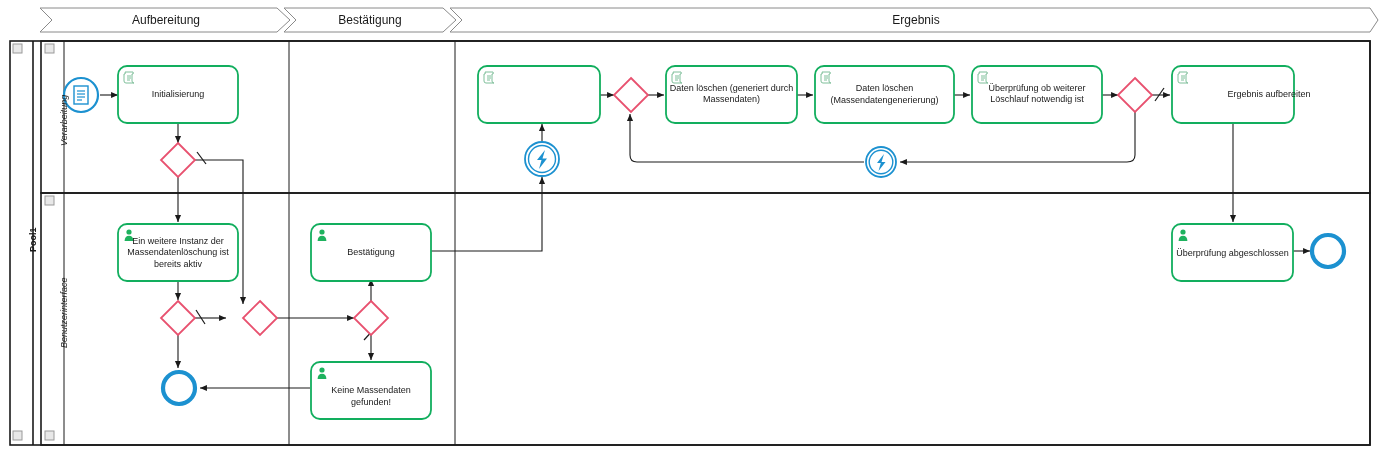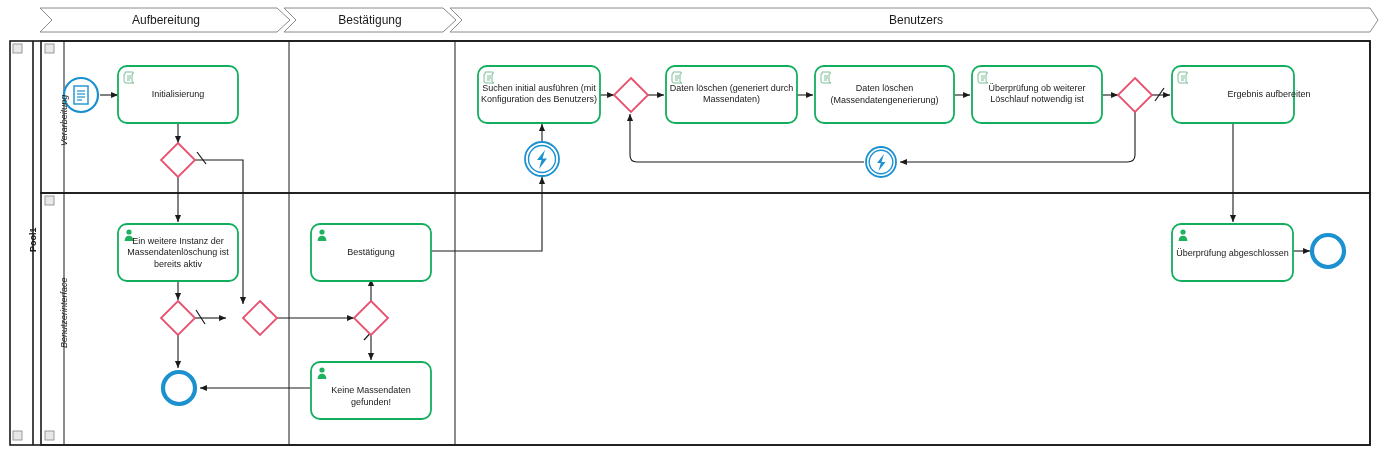--- a/index.html
+++ b/index.html
@@ -264,37 +264,34 @@
       </g>
       <g transform="translate(1178,229)">
         <circle cx="5" cy="3" r="2.6"></circle>
         <path d="M0.6,12 c0,-3.4 1.9,-5.2 4.4,-5.2 c2.5,0 4.4,1.8 4.4,5.2 z"></path>
       </g>
     </g>
   </svg>
 
   <div class="phase-lbl" style="left:52px;top:14px;width:228px;">Aufbereitung</div>
   <div class="phase-lbl" style="left:296px;top:14px;width:148px;">Bestätigung</div>
-  <div class="phase-lbl" style="left:462px;top:14px;width:908px;">Benutzers</div>
+  <div class="phase-lbl" style="left:462px;top:14px;width:908px;">Ergebnis</div>
 
   <div class="pool-lbl" style="left:28px;top:252px;transform:rotate(-90deg);">Pool1</div>
 
   <div class="lane-lbl" style="left:59px;top:146px;transform:rotate(-90deg);">Verarbeitung</div>
   <div class="lane-lbl" style="left:59px;top:348px;transform:rotate(-90deg);">Benutzerinterface</div>
 
   <div class="task-lbl" style="left:118px;top:66px;width:120px;height:57px;">Initialisierung</div>
   <div class="task-lbl" style="left:118px;top:228px;width:120px;height:50px;">Ein weitere Instanz der
 Massendatenlöschung
 ist bereits aktiv</div>
   <div class="task-lbl" style="left:311px;top:224px;width:120px;height:57px;">Bestätigung</div>
   <div class="task-lbl" style="left:311px;top:362px;width:120px;height:69px;">Keine Massendaten
 gefunden!</div>
-  <div class="task-lbl" style="left:478px;top:69px;width:122px;height:50px;">Suchen initial ausführen
-(mit Konfiguration des
-Benutzers)</div>
   <div class="task-lbl" style="left:666px;top:69px;width:131px;height:50px;">Daten löschen
 (generiert durch
 Massendaten)</div>
   <div class="task-lbl" style="left:815px;top:66px;width:139px;height:57px;">Daten löschen
 (Massendatengenerierung)</div>
   <div class="task-lbl" style="left:972px;top:69px;width:130px;height:50px;">Überprüfung ob
 weiterer Löschlauf
 notwendig ist</div>
   <div class="task-lbl" style="left:1172px;top:66px;width:122px;height:57px;padding-left:36px;">Ergebnis aufbereiten</div>
   <div class="task-lbl" style="left:1172px;top:226px;width:121px;height:55px;">Überprüfung

